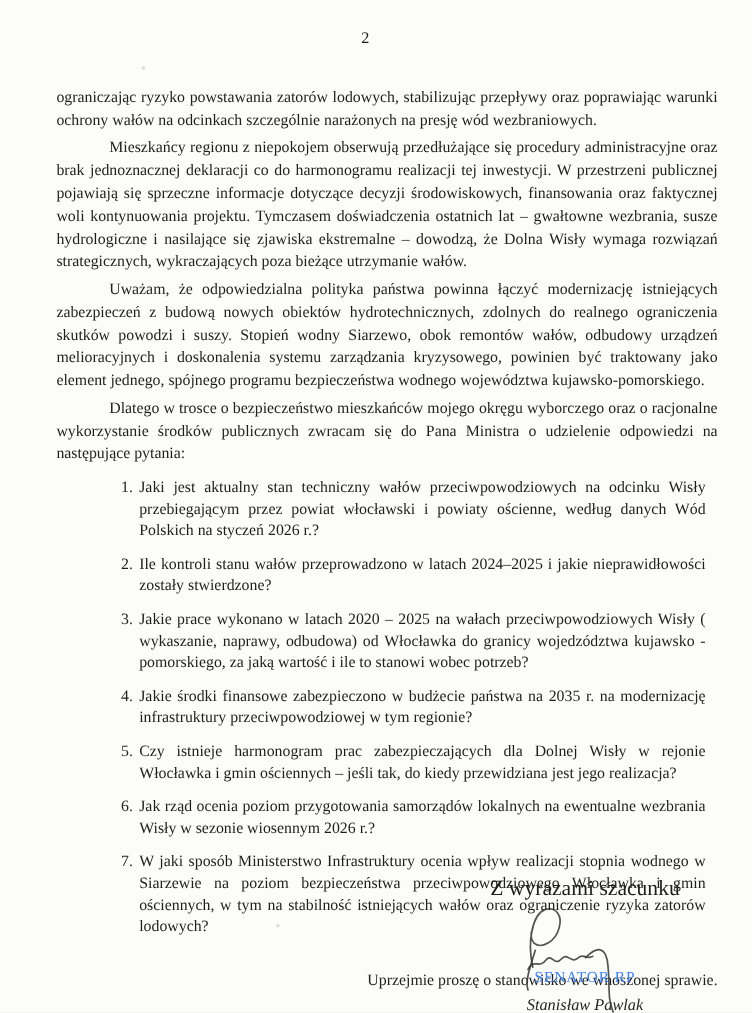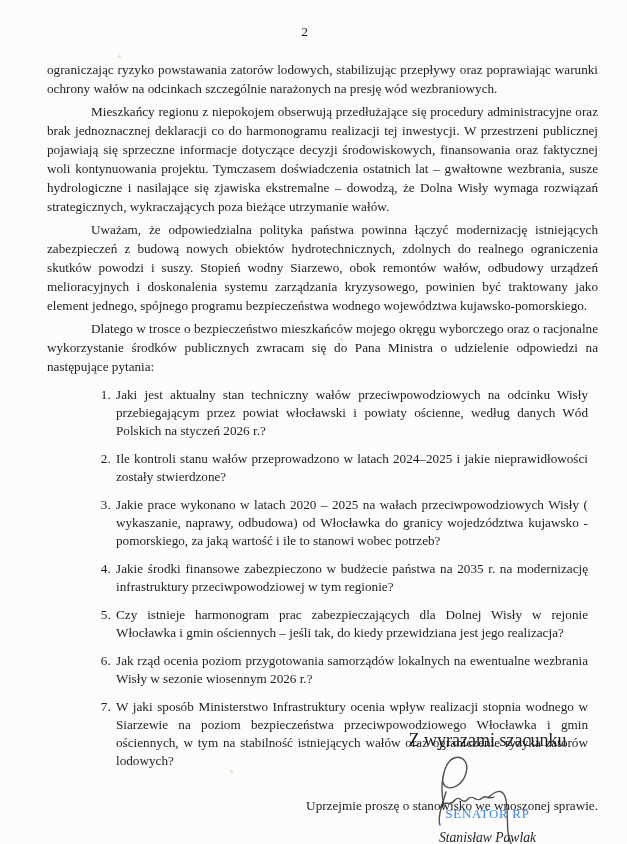--- a/index.html
+++ b/index.html
@@ -27,21 +27,21 @@
     text-align: center;
     line-height: 20px;
     transform: translateX(-18px);
     font-size: 13.5px;
   }
   .body-text p {
     margin: 4px 0 0 0;
     text-align: justify;
   }
   .body-text p.first {
-    margin-top: 18px;
+    margin-top: 29px;
     text-indent: 0;
   }
   .body-text p.indented {
     text-indent: 44px;
   }
   ol.questions {
     margin: 4px 0 0 0;
     padding: 0 0 0 57px;
     line-height: 18px;
   }

